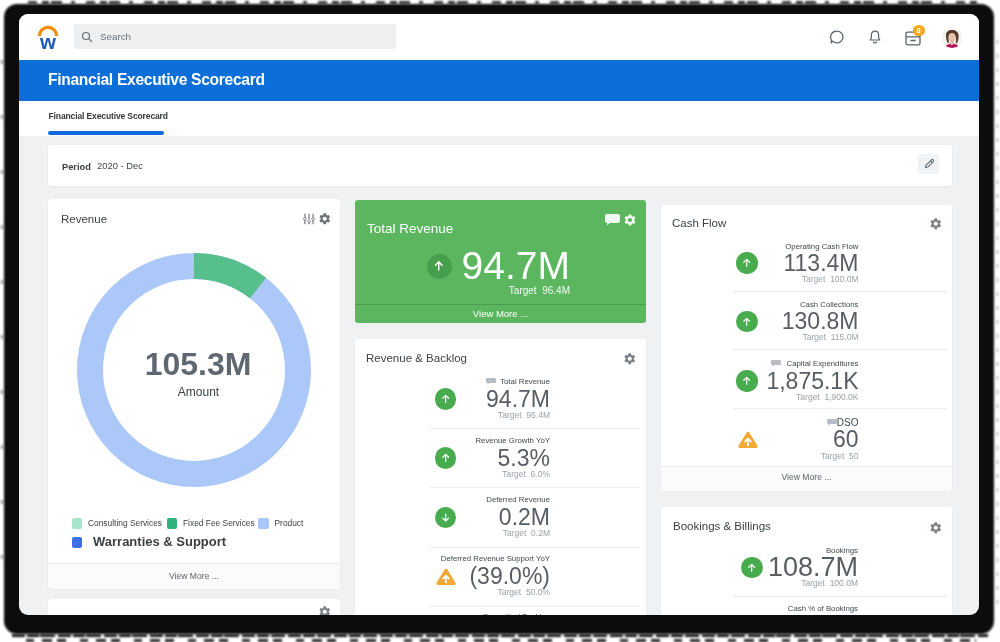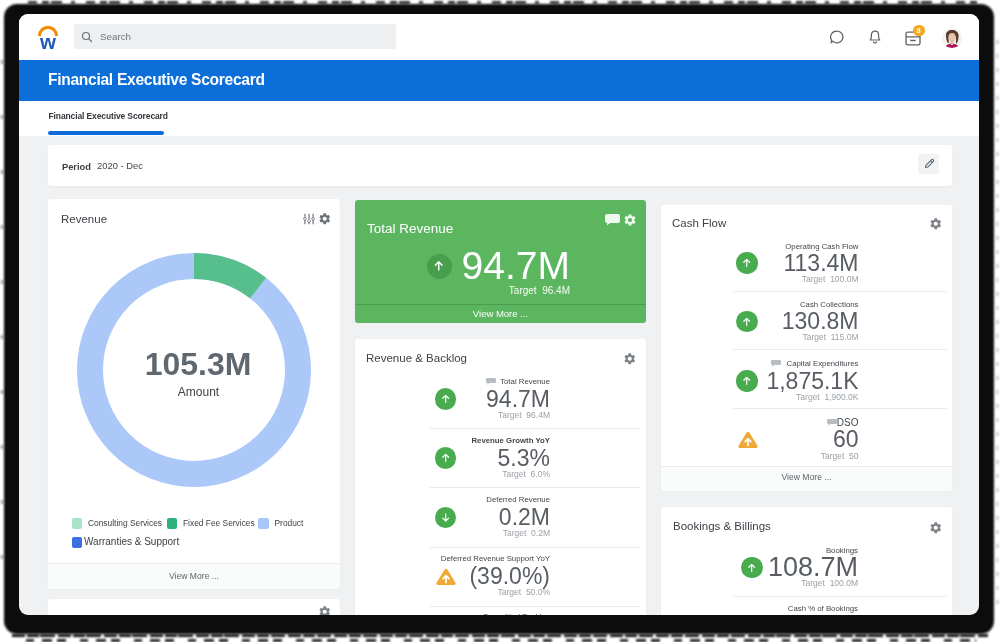--- a/index.html
+++ b/index.html
@@ -82,21 +82,21 @@
 </svg>
 <div style="position:absolute;top:337.0px;font-size:32px;color:#5f6870;font-weight:700;white-space:nowrap;line-height:54.0px;left:198.0px;transform:translateX(-50%);">105.3M</div>
 <div style="position:absolute;top:385.8px;font-size:12px;color:#3e4347;font-weight:400;white-space:nowrap;line-height:13.5px;left:198.5px;transform:translateX(-50%);">Amount</div>
 <div class="abs" style="left:71.5px;top:518.0px;width:10.5px;height:10.5px;border-radius:2px;background:#a8e4c9"></div>
 <div style="position:absolute;top:517.2px;font-size:8.4px;color:#3a3f43;font-weight:400;white-space:nowrap;line-height:12.6px;left:88.0px;">Consulting Services</div>
 <div class="abs" style="left:166.5px;top:518.0px;width:10.5px;height:10.5px;border-radius:2px;background:#2fb17c"></div>
 <div style="position:absolute;top:517.2px;font-size:8.4px;color:#3a3f43;font-weight:400;white-space:nowrap;line-height:12.6px;left:183.0px;">Fixed Fee Services</div>
 <div class="abs" style="left:258.0px;top:518.0px;width:10.5px;height:10.5px;border-radius:2px;background:#a8c6f7"></div>
 <div style="position:absolute;top:517.2px;font-size:8.4px;color:#3a3f43;font-weight:400;white-space:nowrap;line-height:12.6px;left:274.5px;">Product</div>
 <div class="abs" style="left:71.5px;top:537.0px;width:10.5px;height:10.5px;border-radius:2px;background:#3d6fe4"></div>
-<div style="position:absolute;top:536.2px;font-size:10px;color:#3a3f43;font-weight:400;white-space:nowrap;line-height:12.6px;left:84px;">Warranties &amp; Support</div>
+<div style="position:absolute;top:536.2px;font-size:13px;color:#3a3f43;font-weight:700;white-space:nowrap;line-height:12.6px;left:93px;">Warranties &amp; Support</div>
 <div class="abs" style="left:48px;top:563px;width:292px;height:25px;background:#fafbfb;border-top:1px solid #e9ebec;border-radius:0 0 3px 3px;"></div>
 <div style="position:absolute;top:569.5px;font-size:8.6px;color:#5f646a;font-weight:400;white-space:nowrap;line-height:12.9px;left:194.0px;transform:translateX(-50%);">View More ...</div>
 <div class="card" style="left:48px;top:599px;width:292px;height:40px;"></div>
 <svg viewBox="0 0 24 24" style="position:absolute;left:318px;top:605px;width:13.5px;height:13.5px;fill:#7c8287">
         <path d="M19.14 12.94c.04-.3.06-.61.06-.94 0-.32-.02-.64-.07-.94l2.03-1.58c.18-.14.23-.41.12-.61l-1.92-3.32c-.12-.22-.37-.29-.59-.22l-2.39.96c-.5-.38-1.03-.7-1.62-.94L14.4 2.81c-.04-.24-.24-.41-.48-.41h-3.84c-.24 0-.43.17-.47.41L9.25 5.35c-.59.24-1.13.57-1.62.94l-2.39-.96c-.22-.08-.47 0-.59.22L2.74 8.87c-.12.21-.08.47.12.61l2.03 1.58c-.05.3-.09.63-.09.94s.02.64.07.94l-2.03 1.58c-.18.14-.23.41-.12.61l1.92 3.32c.12.22.37.29.59.22l2.39-.96c.5.38 1.03.7 1.62.94l.36 2.54c.05.24.24.41.48.41h3.84c.24 0 .44-.17.47-.41l.36-2.54c.59-.24 1.13-.56 1.62-.94l2.39.96c.22.08.47 0 .59-.22l1.92-3.32c.12-.22.07-.47-.12-.61l-2.01-1.58zM12 15.6c-1.98 0-3.6-1.62-3.6-3.6s1.62-3.6 3.6-3.6 3.6 1.62 3.6 3.6-1.62 3.6-3.6 3.6z"></path>
       </svg>
 <div class="abs" style="left:355px;top:200px;width:291px;height:123px;background:#5bb65f;border-radius:3px;"></div>
 <div style="position:absolute;top:218.9px;font-size:13.5px;color:#fff;font-weight:400;white-space:nowrap;line-height:20.2px;left:367.0px;">Total Revenue</div>
 <svg class="abs" style="left:605px;top:214px;width:15px;height:12px" viewBox="0 0 15 12">
 <path d="M2 0h11a2 2 0 0 1 2 2v5a2 2 0 0 1-2 2H5L2 11.6 2.3 9A2.3 2.3 0 0 1 0 7V2a2 2 0 0 1 2-2z" fill="rgba(255,255,255,.9)"></path>
@@ -121,21 +121,21 @@
         <path d="M1.5 0h9A1.5 1.5 0 0 1 12 1.5v3A1.5 1.5 0 0 1 10.5 6H4L1.6 8.3 1.8 6A1.8 1.8 0 0 1 0 4.5v-3A1.5 1.5 0 0 1 1.5 0z" fill="#b7bdc3"></path>
       </svg>
 <div style="position:absolute;top:375.9px;font-size:7.8px;color:#42474c;font-weight:400;white-space:nowrap;line-height:11.7px;right:450.0px;text-align:right;">Total Revenue</div>
 <div style="position:absolute;top:381.8px;font-size:23.0px;color:#585d63;font-weight:400;white-space:nowrap;line-height:34.5px;right:450.0px;text-align:right;">94.7M</div>
 <div style="position:absolute;top:408.9px;font-size:8.5px;color:#9ba1a7;font-weight:400;white-space:nowrap;line-height:12.8px;right:450.0px;text-align:right;">Target&nbsp;&nbsp;96.4M</div>
 <div style="position:absolute;left:434.7px;top:388.2px;width:21.6px;height:21.6px;border-radius:50%;background:#48ab4e"></div>
       <svg viewBox="0 0 24 24" style="position:absolute;left:438.8px;top:392.3px;width:13.4px;height:13.4px">
         <path d="M12 18.5V6.5M6.8 11.2 12 6l5.2 5.2" stroke="#fff" stroke-width="2.2" fill="none" stroke-linecap="round" stroke-linejoin="round"></path>
       </svg>
 <div style="position:absolute;left:429.5px;top:427.8px;width:210.5px;height:1px;background:#e9ebec"></div>
-<div style="position:absolute;top:434.9px;font-size:7.8px;color:#42474c;font-weight:700;white-space:nowrap;line-height:11.7px;right:450.0px;text-align:right;">Revenue Growth YoY</div>
+<div style="position:absolute;top:434.9px;font-size:7.8px;color:#42474c;font-weight:400;white-space:nowrap;line-height:11.7px;right:450.0px;text-align:right;">Revenue Growth YoY</div>
 <div style="position:absolute;top:440.8px;font-size:23.0px;color:#585d63;font-weight:400;white-space:nowrap;line-height:34.5px;right:450.0px;text-align:right;">5.3%</div>
 <div style="position:absolute;top:467.9px;font-size:8.5px;color:#9ba1a7;font-weight:400;white-space:nowrap;line-height:12.8px;right:450.0px;text-align:right;">Target&nbsp;&nbsp;6.0%</div>
 <div style="position:absolute;left:434.7px;top:447.2px;width:21.6px;height:21.6px;border-radius:50%;background:#48ab4e"></div>
       <svg viewBox="0 0 24 24" style="position:absolute;left:438.8px;top:451.3px;width:13.4px;height:13.4px">
         <path d="M12 18.5V6.5M6.8 11.2 12 6l5.2 5.2" stroke="#fff" stroke-width="2.2" fill="none" stroke-linecap="round" stroke-linejoin="round"></path>
       </svg>
 <div style="position:absolute;left:429.5px;top:487.3px;width:210.5px;height:1px;background:#e9ebec"></div>
 <div style="position:absolute;top:494.1px;font-size:7.8px;color:#42474c;font-weight:400;white-space:nowrap;line-height:11.7px;right:450.0px;text-align:right;">Deferred Revenue</div>
 <div style="position:absolute;top:500.0px;font-size:23.0px;color:#585d63;font-weight:400;white-space:nowrap;line-height:34.5px;right:450.0px;text-align:right;">0.2M</div>
 <div style="position:absolute;top:527.1px;font-size:8.5px;color:#9ba1a7;font-weight:400;white-space:nowrap;line-height:12.8px;right:450.0px;text-align:right;">Target&nbsp;&nbsp;0.2M</div>

